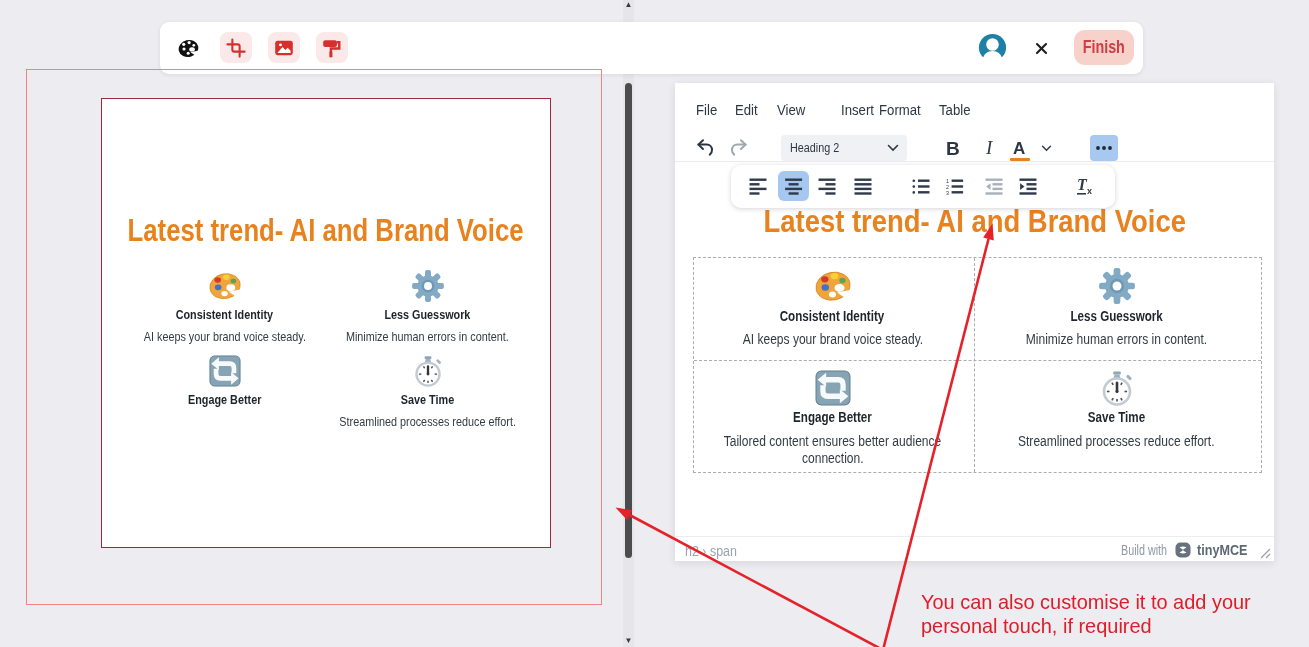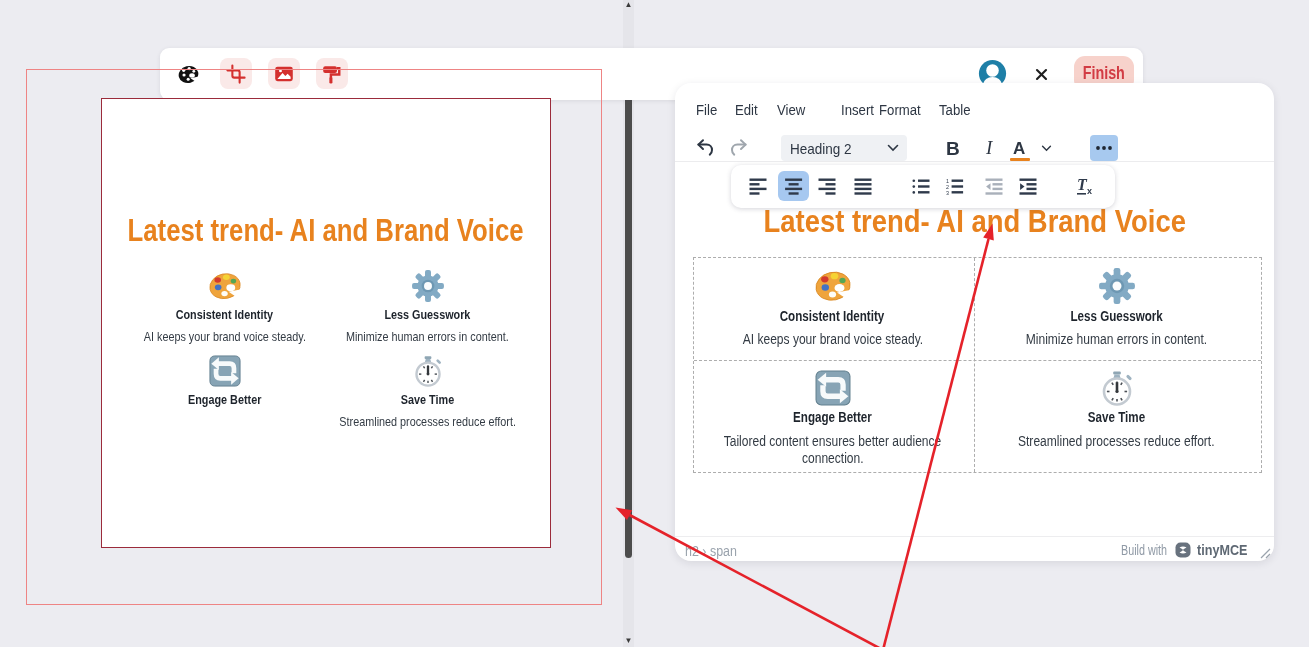--- a/index.html
+++ b/index.html
@@ -8,21 +8,21 @@
   #stage { position:absolute; left:0; top:0; width:1309px; height:647px; overflow:hidden; }
   .abs { position:absolute; }
 
   
   #sbtrack { left:623px; top:0; width:11px; height:647px; background:#E5E5EA; }
   #sbthumb { left:625px; top:83px; width:7px; height:475px; background:#4C4C4C; border-radius:4px; }
   .sbarrow { left:623px; width:11px; height:10px; color:#3a3a3a; font-size:8px; line-height:10px; text-align:center; }
 
   
   #topbar { left:160px; top:22px; width:983px; height:52px; background:#fff; border-radius:9px;
-            box-shadow:0 1px 4px rgba(40,40,60,0.10);margin-top:26px; }
+            box-shadow:0 1px 4px rgba(40,40,60,0.10); }
   .tbtn { position:absolute; top:10px; width:32px; height:31px; background:#FAE9E8; border-radius:8px; }
   .tbtn svg { position:absolute; left:5px; top:4.5px; }
   #finishbtn { position:absolute; left:914px; top:8px; width:60px; height:35px; background:#F7D2CB;
                border-radius:11px; color:#D23C44; font-size:17.5px; font-weight:bold;
                display:flex; align-items:center; justify-content:center; }
   #finishbtn span { transform:scaleX(0.82); transform-origin:center; display:inline-block; white-space:nowrap; }
 
   
   #redbox { left:26px; top:69px; width:576px; height:536px; border:1px solid #EE8484; z-index:30; }
 
@@ -31,26 +31,26 @@
   #pvheading { position:absolute; left:-100px; top:116px; width:649px; text-align:center;
                color:#E8821E; font-weight:bold; font-size:31px; line-height:31px; white-space:nowrap; }
   #pvheading span { display:inline-block; transform:scaleX(0.83); transform-origin:center; }
   .feat { position:absolute; width:220px; text-align:center; }
   .feat .ttl { font-weight:bold; font-size:13.2px; line-height:13.2px; color:#1E242C; margin-top:6.3px; white-space:nowrap; }
   .feat .dsc { font-size:13.2px; line-height:16.9px; color:#333B44; margin-top:8px; }
   .feat .ttl span, .feat .dsc span { display:inline-block; transform:scaleX(0.82); transform-origin:center; white-space:nowrap; }
   .feat svg.emj { display:block; margin:0 auto; }
 
   
-  #editor { left:675px; top:83px; width:599px; height:478px; background:#fff; border-radius:16px;
+  #editor { left:675px; top:83px; width:599px; height:478px; background:#fff; border-radius:0;
             box-shadow:0 2px 8px rgba(30,30,50,0.10); }
   .menuitem { position:absolute; top:19px; font-size:15.5px; color:#2D3643; line-height:15.5px; }
   .menuitem span { display:inline-block; transform:scaleX(0.85); transform-origin:left; }
   #combo { position:absolute; left:106px; top:52px; width:126px; height:26px; background:#EFF1F4; border-radius:4px; }
-  #combo .clabel { position:absolute; left:9px; top:6px; font-size:15px; color:#2D3643; line-height:15px; }
+  #combo .clabel { position:absolute; left:9px; top:6px; font-size:12px; color:#2D3643; line-height:15px; }
   #combo .clabel span{ display:inline-block; transform:scaleX(0.90); transform-origin:left; white-space:nowrap;}
   #dotsbtn { position:absolute; left:415px; top:52px; width:28px; height:26px; background:#A7C9EF; border-radius:4px; }
   #hdrline { position:absolute; left:0; top:78px; width:100%; height:1px; background:#ECECEE; }
   #edheading { position:absolute; left:0; top:123px; width:100%; text-align:center; color:#E8821E;
                font-weight:bold; font-size:30.5px; line-height:30.5px; white-space:nowrap; }
   #edheading span { display:inline-block; transform:scaleX(0.90); transform-origin:center; }
   #edtable { position:absolute; left:17.5px; top:174px; width:569px; height:216px;
              border:1px dashed #ADADAD; }
   .cell { position:absolute; width:283px; text-align:center; }
   .cell .ttl { font-weight:bold; font-size:14px; line-height:14px; color:#1E242C; white-space:nowrap; }
@@ -376,20 +376,21 @@
           <text x="0" y="13" font-size="16" font-style="italic" font-weight="bold" font-family="Liberation Serif">T</text>
           <text x="10" y="17" font-size="9" font-weight="bold" font-family="Liberation Sans">x</text>
           <rect x="0" y="16" width="9" height="1.6"></rect>
         </g>
       </g>
     </svg>
   </div>
 
   <div class="abs" id="redbox"></div>
 
+  <div class="abs" id="anno"><span>You can also customise it to add your</span><br><span>personal touch, if required</span></div>
 
   <svg id="arrowsvg" width="1309" height="647" viewBox="0 0 1309 647">
     <line x1="883" y1="650" x2="988.5" y2="239" stroke="#E5222A" stroke-width="2.6"></line>
     <polygon points="992.5,223.5 993.8,240.4 983.2,237.6" fill="#E5222A"></polygon>
     <line x1="883" y1="650" x2="629.6" y2="515" stroke="#E5222A" stroke-width="2.6"></line>
     <polygon points="615.5,507.5 632.2,510.2 627,519.9" fill="#E5222A"></polygon>
   </svg>
 
 </div>
 

